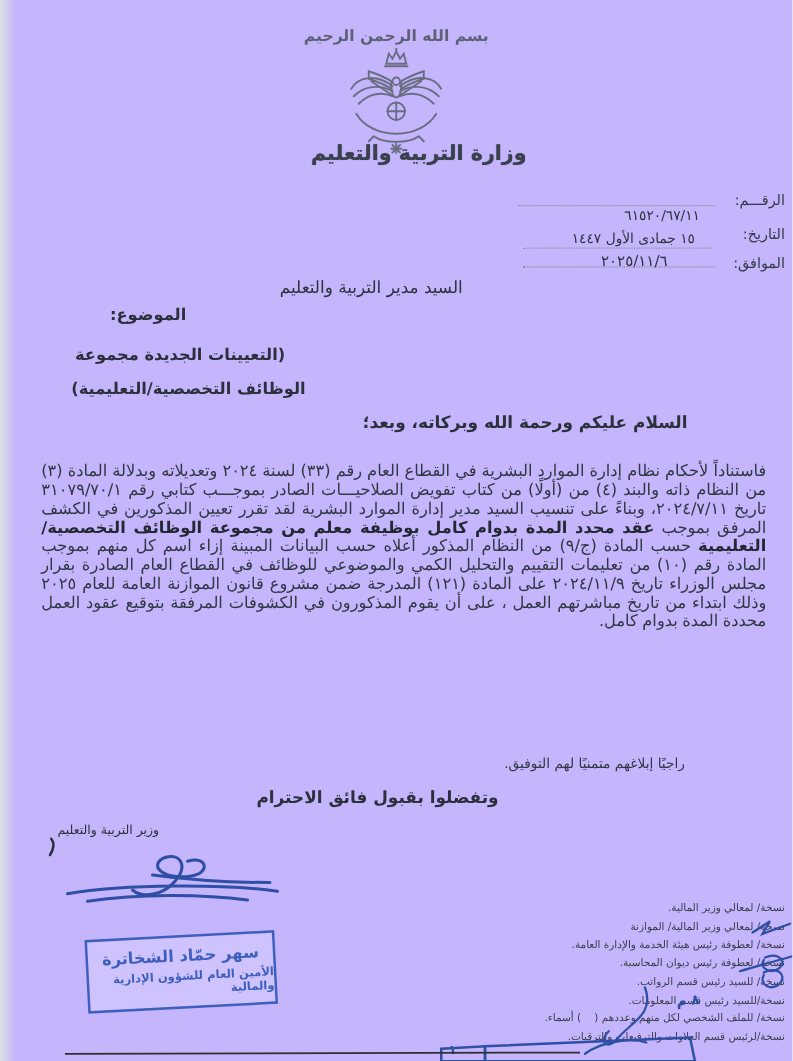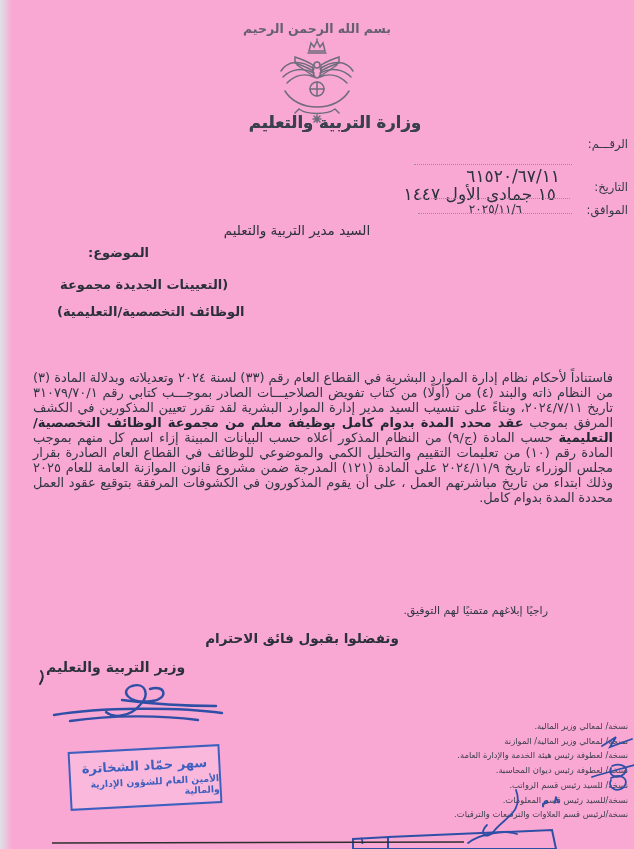--- a/index.html
+++ b/index.html
@@ -1,55 +1,55 @@
 <!DOCTYPE html>
 <html lang="ar"><head>
 <meta charset="utf-8">
 <style>
   html,body{margin:0;padding:0;background:#ffffff;}
   .page{
-    position:relative;width:634px;height:849px;background:#f9a8d4;overflow:hidden;
+    position:relative;width:634px;height:849px;background:#c4b5fd;overflow:hidden;
     font-family:"DejaVu Sans","Liberation Sans",sans-serif;color:#2f3540;direction:rtl;
   }
   .abs{position:absolute;}
   .scan-edge{left:0;top:0;bottom:0;width:12px;
     background:linear-gradient(90deg,#dde1e5 0%,rgba(255,255,255,0) 100%);}
   
   .bismillah{left:0;right:0;top:21px;text-align:center;font-size:12.5px;font-weight:600;
     color:#4d535e;letter-spacing:-0.3px;opacity:.85;}
   .emblem{left:267px;top:37px;}
   .ministry{left:0;right:0;top:113px;text-align:center;font-size:16.5px;font-weight:bold;
     color:#3b414c;text-shadow:0 0 .6px #3b414c;padding-left:36px;}
   
   .ref-label{font-size:11.5px;color:#343944;}
-  .lbl-num{right:6px;top:137px;}
+  .lbl-num{right:6px;top:153px;}
   .lbl-date{right:6px;top:180px;}
   .lbl-corr{right:6px;top:203px;}
   .dots{border-bottom:1.6px dotted #8d9097;height:0;}
   .dots1{right:62px;top:164px;width:158px;}
   .dots2{right:64px;top:198px;width:152px;}
   .dots3{right:62px;top:213px;width:154px;}
-  .ref-val{font-size:17px;color:#2c313b;}
+  .ref-val{font-size:11px;color:#2c313b;}
   .val-num{right:74px;top:166px;letter-spacing:1px;}
   .val-date{right:78px;top:184px;}
-  .val-corr{right:112px;top:202px;letter-spacing:1.5px;font-size:12px;}
+  .val-corr{right:100px;top:202px;letter-spacing:1.5px;font-size:12px;}
   
   .addressee{left:0;right:40px;top:222px;text-align:center;font-weight:normal;font-size:13.5px;color:#2c313c;}
   .subject{font-weight:bold;color:#2b303b;font-size:13px;text-align:center;}
   .subj-label{left:88px;top:245px;}
   .subj-line1{left:60px;top:277px;}
   .subj-line2{left:57px;top:304px;}
   .salutation{right:84px;top:330px;font-weight:bold;font-size:13.5px;color:#2b303b;}
   
   .body-text{left:33px;width:580px;top:357px;font-size:13px;line-height:15px;
     text-align:justify;color:#313742;word-spacing:-0.5px;}
   .body-text b{color:#232833;}
   .wish{right:86px;top:604px;font-size:11px;color:#313742;}
   .closing{left:0;right:30px;top:630px;text-align:center;font-weight:bold;font-size:13.5px;color:#2b303b;}
-  .sig-title{left:46px;top:659px;font-weight:bold;font-size:14px;color:#2c313c;direction:rtl;}
+  .sig-title{left:46px;top:659px;font-weight:normal;font-size:10px;color:#2c313c;direction:rtl;}
   
   .stamp{left:69px;top:748px;width:148px;height:55px;border:2px solid #3f5fbe;
     transform:rotate(-3deg);color:#3f5fbe;display:flex;flex-direction:column;
     align-items:center;justify-content:center;gap:3px;background:rgba(255,255,255,.2);}
   .stamp-name{font-size:13px;font-weight:bold;}
   .stamp-title{font-size:9.3px;font-weight:bold;}
   
   .copies{right:6px;top:719px;width:250px;text-align:right;font-size:8.4px;
     line-height:14.7px;color:#3a3f4a;}
   
@@ -94,20 +94,21 @@
   <span class="abs ref-label lbl-corr">الموافق:</span>
   <span class="abs ref-val val-corr">٢٠٢٥/١١/٦</span>
   <span class="abs dots dots3"></span>
 
   <div class="abs addressee">السيد مدير التربية والتعليم</div>
 
   <span class="abs subject subj-label">الموضوع:</span>
   <span class="abs subject subj-line2">الوظائف التخصصية/التعليمية)</span>
   <span class="abs subject subj-line1">(التعيينات الجديدة مجموعة</span>
 
+  <div class="abs salutation">السلام عليكم ورحمة الله وبركاته، وبعد؛</div>
 
   <p class="abs body-text"><span>فاستناداً لأحكام نظام إدارة الموارد البشرية في القطاع العام رقم (٣٣) لسنة ٢٠٢٤ وتعديلاته وبدلالة المادة (٣) من النظام ذاته والبند (٤) من (أولًا) من كتاب تفويض الصلاحيـــات الصادر بموجـــب كتابي رقم ٣١٠٧٩/٧٠/١ تاريخ ٢٠٢٤/٧/١١، وبناءً على تنسيب السيد مدير إدارة الموارد البشرية لقد تقرر تعيين المذكورين في الكشف المرفق بموجب </span><b>عقد محدد المدة بدوام كامل بوظيفة معلم من مجموعة الوظائف التخصصية/التعليمية</b><span> حسب المادة (ج/٩) من النظام المذكور أعلاه حسب البيانات المبينة إزاء اسم كل منهم بموجب المادة رقم (١٠) من تعليمات التقييم والتحليل الكمي والموضوعي للوظائف في القطاع العام الصادرة بقرار مجلس الوزراء تاريخ ٢٠٢٤/١١/٩ على المادة (١٢١) المدرجة ضمن مشروع قانون الموازنة العامة للعام ٢٠٢٥ وذلك ابتداء من تاريخ مباشرتهم العمل ، على أن يقوم المذكورون في الكشوفات المرفقة بتوقيع عقود العمل محددة المدة بدوام كامل.</span></p>
 
   <div class="abs wish">راجيًا إبلاغهم متمنيًا لهم التوفيق.</div>
 
   <div class="abs closing">وتفضلوا بقبول فائق الاحترام</div>
 
   <div class="abs sig-title">وزير التربية والتعليم</div>
 
   <div class="abs stamp">
@@ -115,20 +116,21 @@
     <div class="stamp-title">الأمين العام للشؤون الإدارية والمالية</div>
   </div>
 
   <div class="abs copies">
     <div>نسخة/ لمعالي وزير المالية.</div>
     <div>نسخة/ لمعالي وزير المالية/ الموازنة</div>
     <div>نسخة/ لعطوفة رئيس هيئة الخدمة والإدارة العامة.</div>
     <div>نسخة/ لعطوفة رئيس ديوان المحاسبة.</div>
     <div>نسخة/ للسيد رئيس قسم الرواتب.</div>
     <div>نسخة/للسيد رئيس قسم المعلومات.</div>
+    <div>نسخة/ للملف الشخصي لكل منهم وعددهم (&nbsp;&nbsp;&nbsp;&nbsp;) أسماء.</div>
     <div>نسخة/لرئيس قسم العلاوات والترفيعات والترقيات.</div>
   </div>
 
   <span class="abs hand-note">٨ م</span>
   <span class="abs box-num">١</span>
 
   <svg class="abs ink" width="634" height="849" viewBox="0 0 634 849" fill="none">
 
     <path d="M41 671 q 4 5 -1 13" stroke="#2a2f3a" stroke-width="2" stroke-linecap="round"></path>
 

